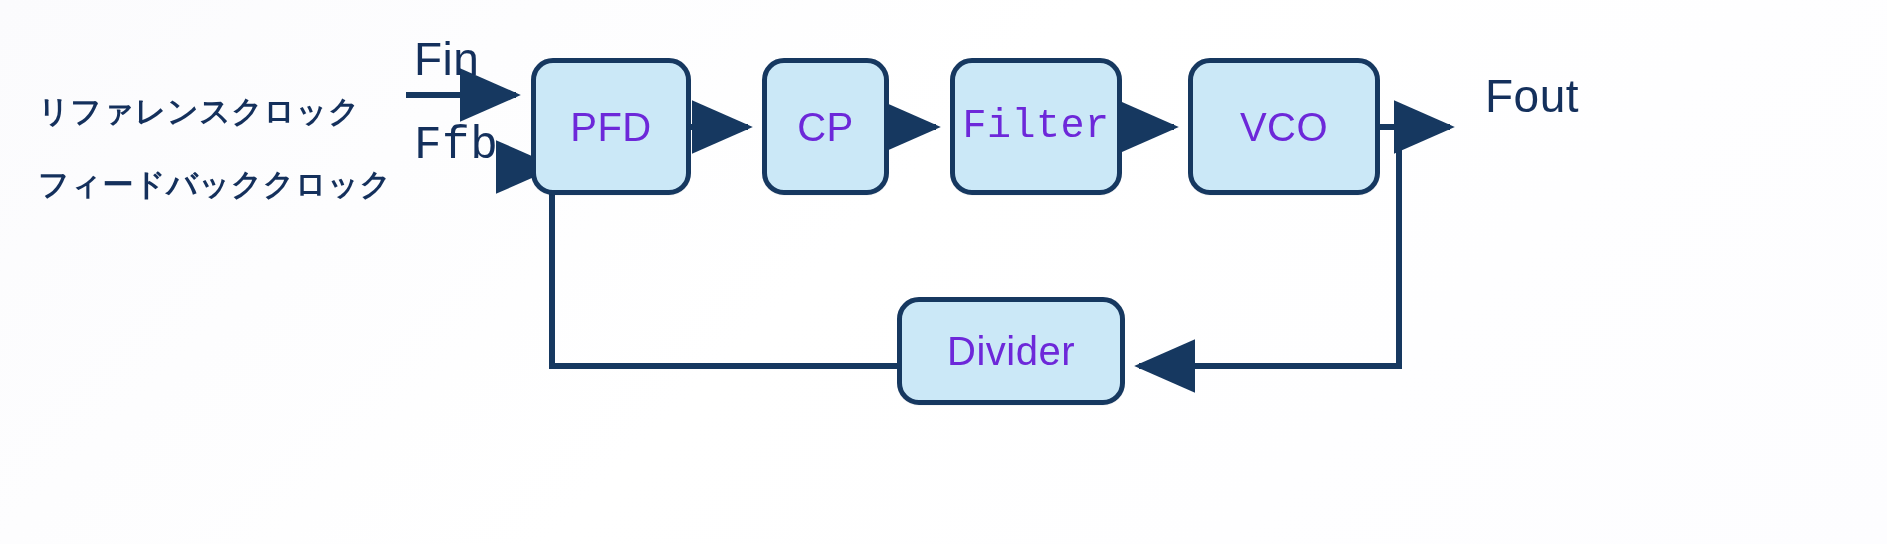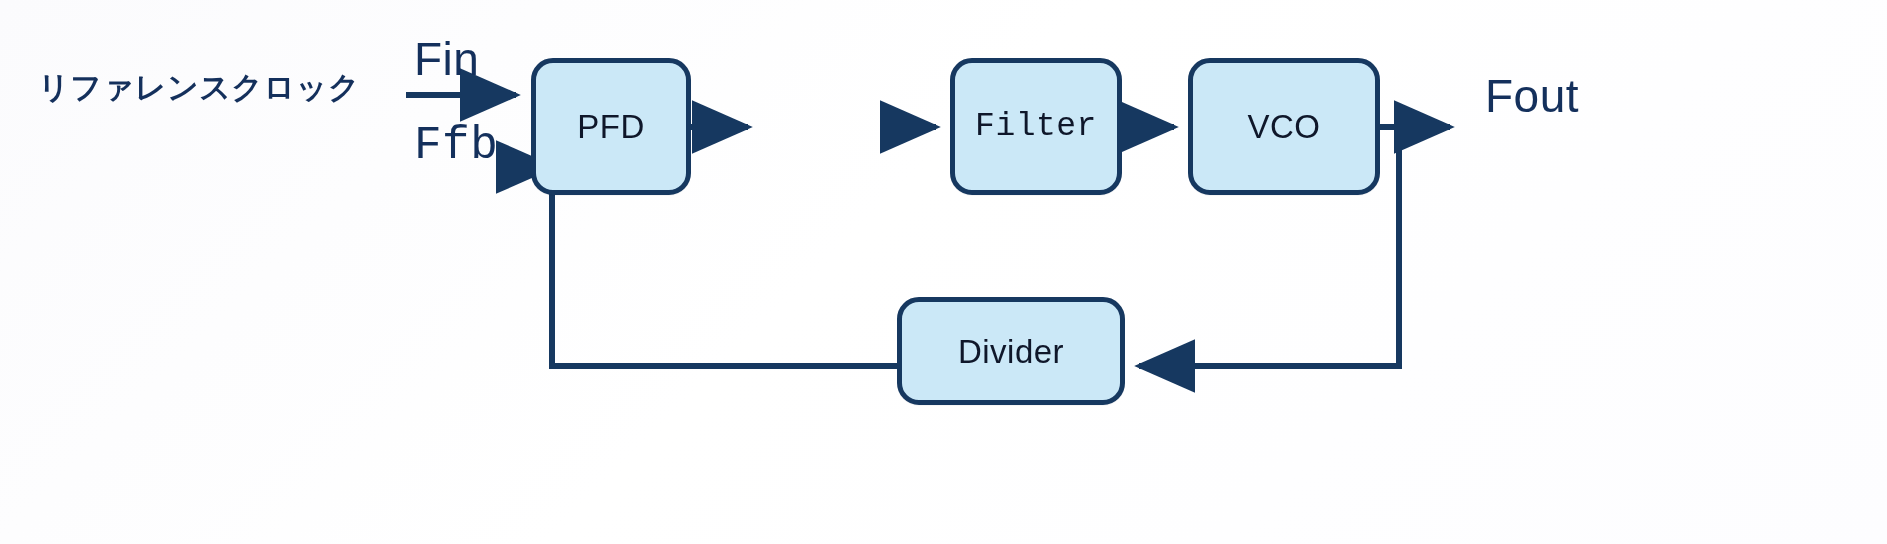--- a/index.html
+++ b/index.html
@@ -24,40 +24,41 @@
   }
   .blk {
     position: absolute;
     box-sizing: border-box;
     background: #cbe8f7;
     border: 5px solid #163860;
     border-radius: 22px;
     display: flex;
     align-items: center;
     justify-content: center;
-    color: #0f172a;
-    font-size: 33px;
+    color: #6d28d9;
+    font-size: 40px;
     font-weight: 400;
     letter-spacing: 0.5px;
     box-shadow: 0 1px 0 rgba(0,0,0,0.04);
   }
   .blk-label {
     line-height: 1;
     white-space: nowrap;
   }
   .lbl {
     position: absolute;
     color: #14305c;
     white-space: nowrap;
     line-height: 1;
   }
   .lbl-jp {
     font-size: 31px;
     font-weight: 700;
     letter-spacing: 0.5px;
+    margin-top: 24px;
   }
   .lbl-sig {
     font-size: 46px;
     font-weight: 400;
     letter-spacing: 0.5px;
   }
 </style>
 </head>
 <body>
 
@@ -100,35 +101,39 @@
     </g>
     <g stroke="#163860" stroke-width="6" fill="none">
       <line x1="552" y1="167" x2="516" y2="167" marker-end="url(#arrowR)" transform="scale(-1,1) translate(-1068,0)"></line>
     </g>
   </svg>
 
   <div class="blk" style="left:531px; top:58px; width:160px; height:137px;">
     <span class="blk-label">PFD</span>
   </div>
 
+  <div class="blk" style="left:762px; top:58px; width:127px; height:137px;">
+    <span class="blk-label">CP</span>
+  </div>
 
   <div class="blk" style="left:950px; top:58px; width:172px; height:137px;font-family:Liberation Mono, monospace;">
     <span class="blk-label">Filter</span>
   </div>
 
   <div class="blk" style="left:1188px; top:58px; width:192px; height:137px;">
     <span class="blk-label">VCO</span>
   </div>
 
   <div class="blk" style="left:897px; top:297px; width:228px; height:108px;">
     <span class="blk-label">Divider</span>
   </div>
 
   <div class="lbl lbl-jp" style="left:38px; top:72px;">リファレンスクロック</div>
 
+  <div class="lbl lbl-jp" style="left:38px; top:145px;">フィードバッククロック</div>
 
   <div class="lbl lbl-sig" style="left:414px; top:36px;">Fin</div>
 
   <div class="lbl lbl-sig" style="left:414px; top:123px;font-family:Liberation Mono, monospace;">Ffb</div>
 
   <div class="lbl lbl-sig" style="left:1461px; top:73px;margin-left:24px;">Fout</div>
 
 </div>
 
 </body></html>

